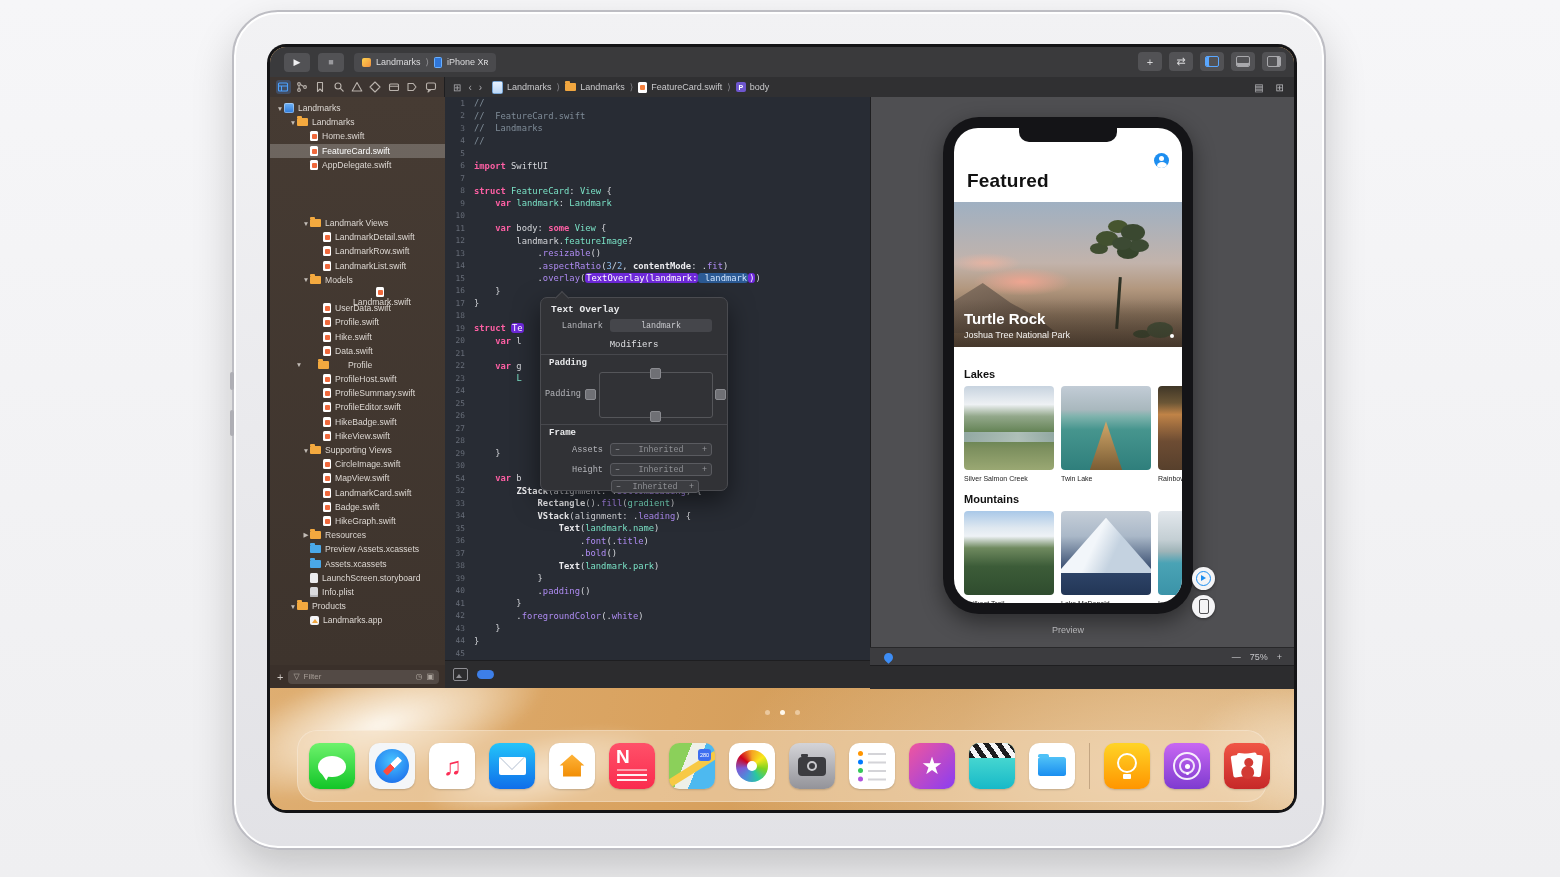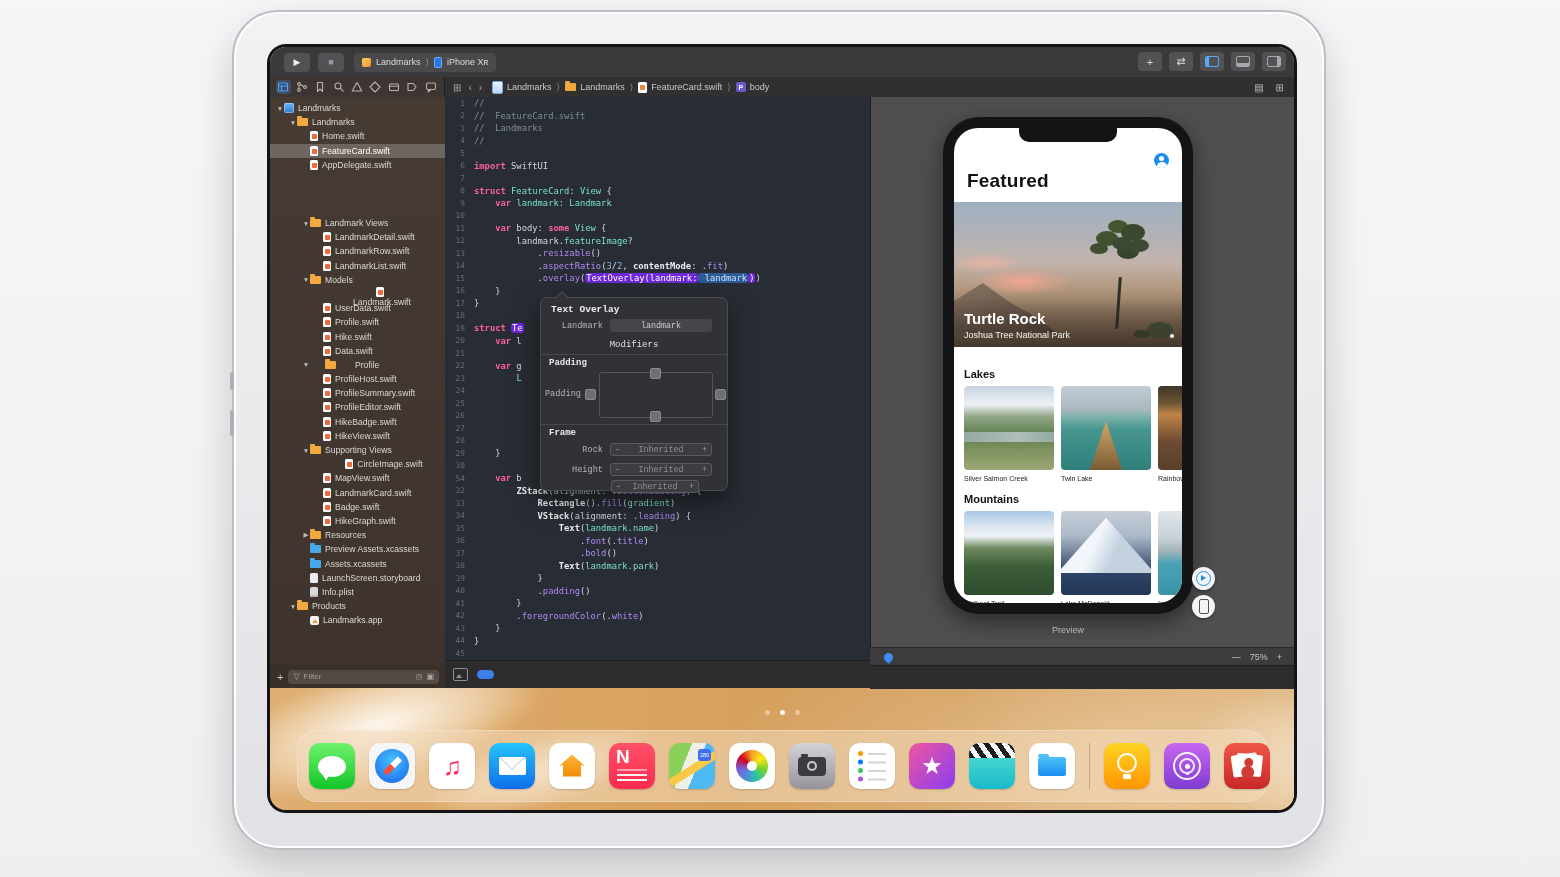--- a/index.html
+++ b/index.html
@@ -421,21 +421,21 @@
               <div class="trow" style="padding-left: 45px;">
                 <span class="dis"></span>
                 <span class="fi fi-swift"></span>
                 <span>Hike.swift</span>
               </div>
               <div class="trow" style="padding-left: 45px;">
                 <span class="dis"></span>
                 <span class="fi fi-swift"></span>
                 <span>Data.swift</span>
               </div>
-              <div class="trow" style="padding-left: 32px; gap: 15px;">
+              <div class="trow" style="padding-left: 25px; gap: 15px;">
                 <span class="dis">▼</span>
                 <span class="fi fi-folder"></span>
                 <span>Profile</span>
               </div>
               <div class="trow" style="padding-left: 45px;">
                 <span class="dis"></span>
                 <span class="fi fi-swift"></span>
                 <span>ProfileHost.swift</span>
               </div>
               <div class="trow" style="padding-left: 45px;">
@@ -456,21 +456,21 @@
               <div class="trow" style="padding-left: 45px;">
                 <span class="dis"></span>
                 <span class="fi fi-swift"></span>
                 <span>HikeView.swift</span>
               </div>
               <div class="trow" style="padding-left: 32px; align-items: center;">
                 <span class="dis">▼</span>
                 <span class="fi fi-folder"></span>
                 <span>Supporting Views</span>
               </div>
-              <div class="trow" style="padding-left: 45px; justify-content: center;">
+              <div class="trow" style="padding-left: 45px;">
                 <span class="dis"></span>
                 <span class="fi fi-swift"></span>
                 <span>CircleImage.swift</span>
               </div>
               <div class="trow" style="padding-left: 45px;">
                 <span class="dis"></span>
                 <span class="fi fi-swift"></span>
                 <span>MapView.swift</span>
               </div>
               <div class="trow" style="padding-left: 45px;">
@@ -605,21 +605,21 @@
             <span class="pop-lbl" style="width:40px">Padding</span>
             <span class="stepper pad-stepper" style="margin-left:0;">
               <span>–</span>
               <span class="mid">Inherited</span>
               <span>+</span>
             </span>
           </div>
           <div class="pop-hr" style="top:126px;"></div>
           <div class="pop-sec" style="top:130px;">Frame</div>
           <div class="pop-row" style="top:145px;">
-            <span class="pop-lbl">Rock</span>
+            <span class="pop-lbl">Assets</span>
             <span class="stepper" style="margin-left:7px;width:102px;">
               <span>–</span>
               <span class="mid">Inherited</span>
               <span>+</span>
             </span>
           </div>
           <div class="pop-row" style="top:165px;">
             <span class="pop-lbl">Height</span>
             <span class="stepper" style="margin-left:7px;width:102px;">
               <span>–</span>

